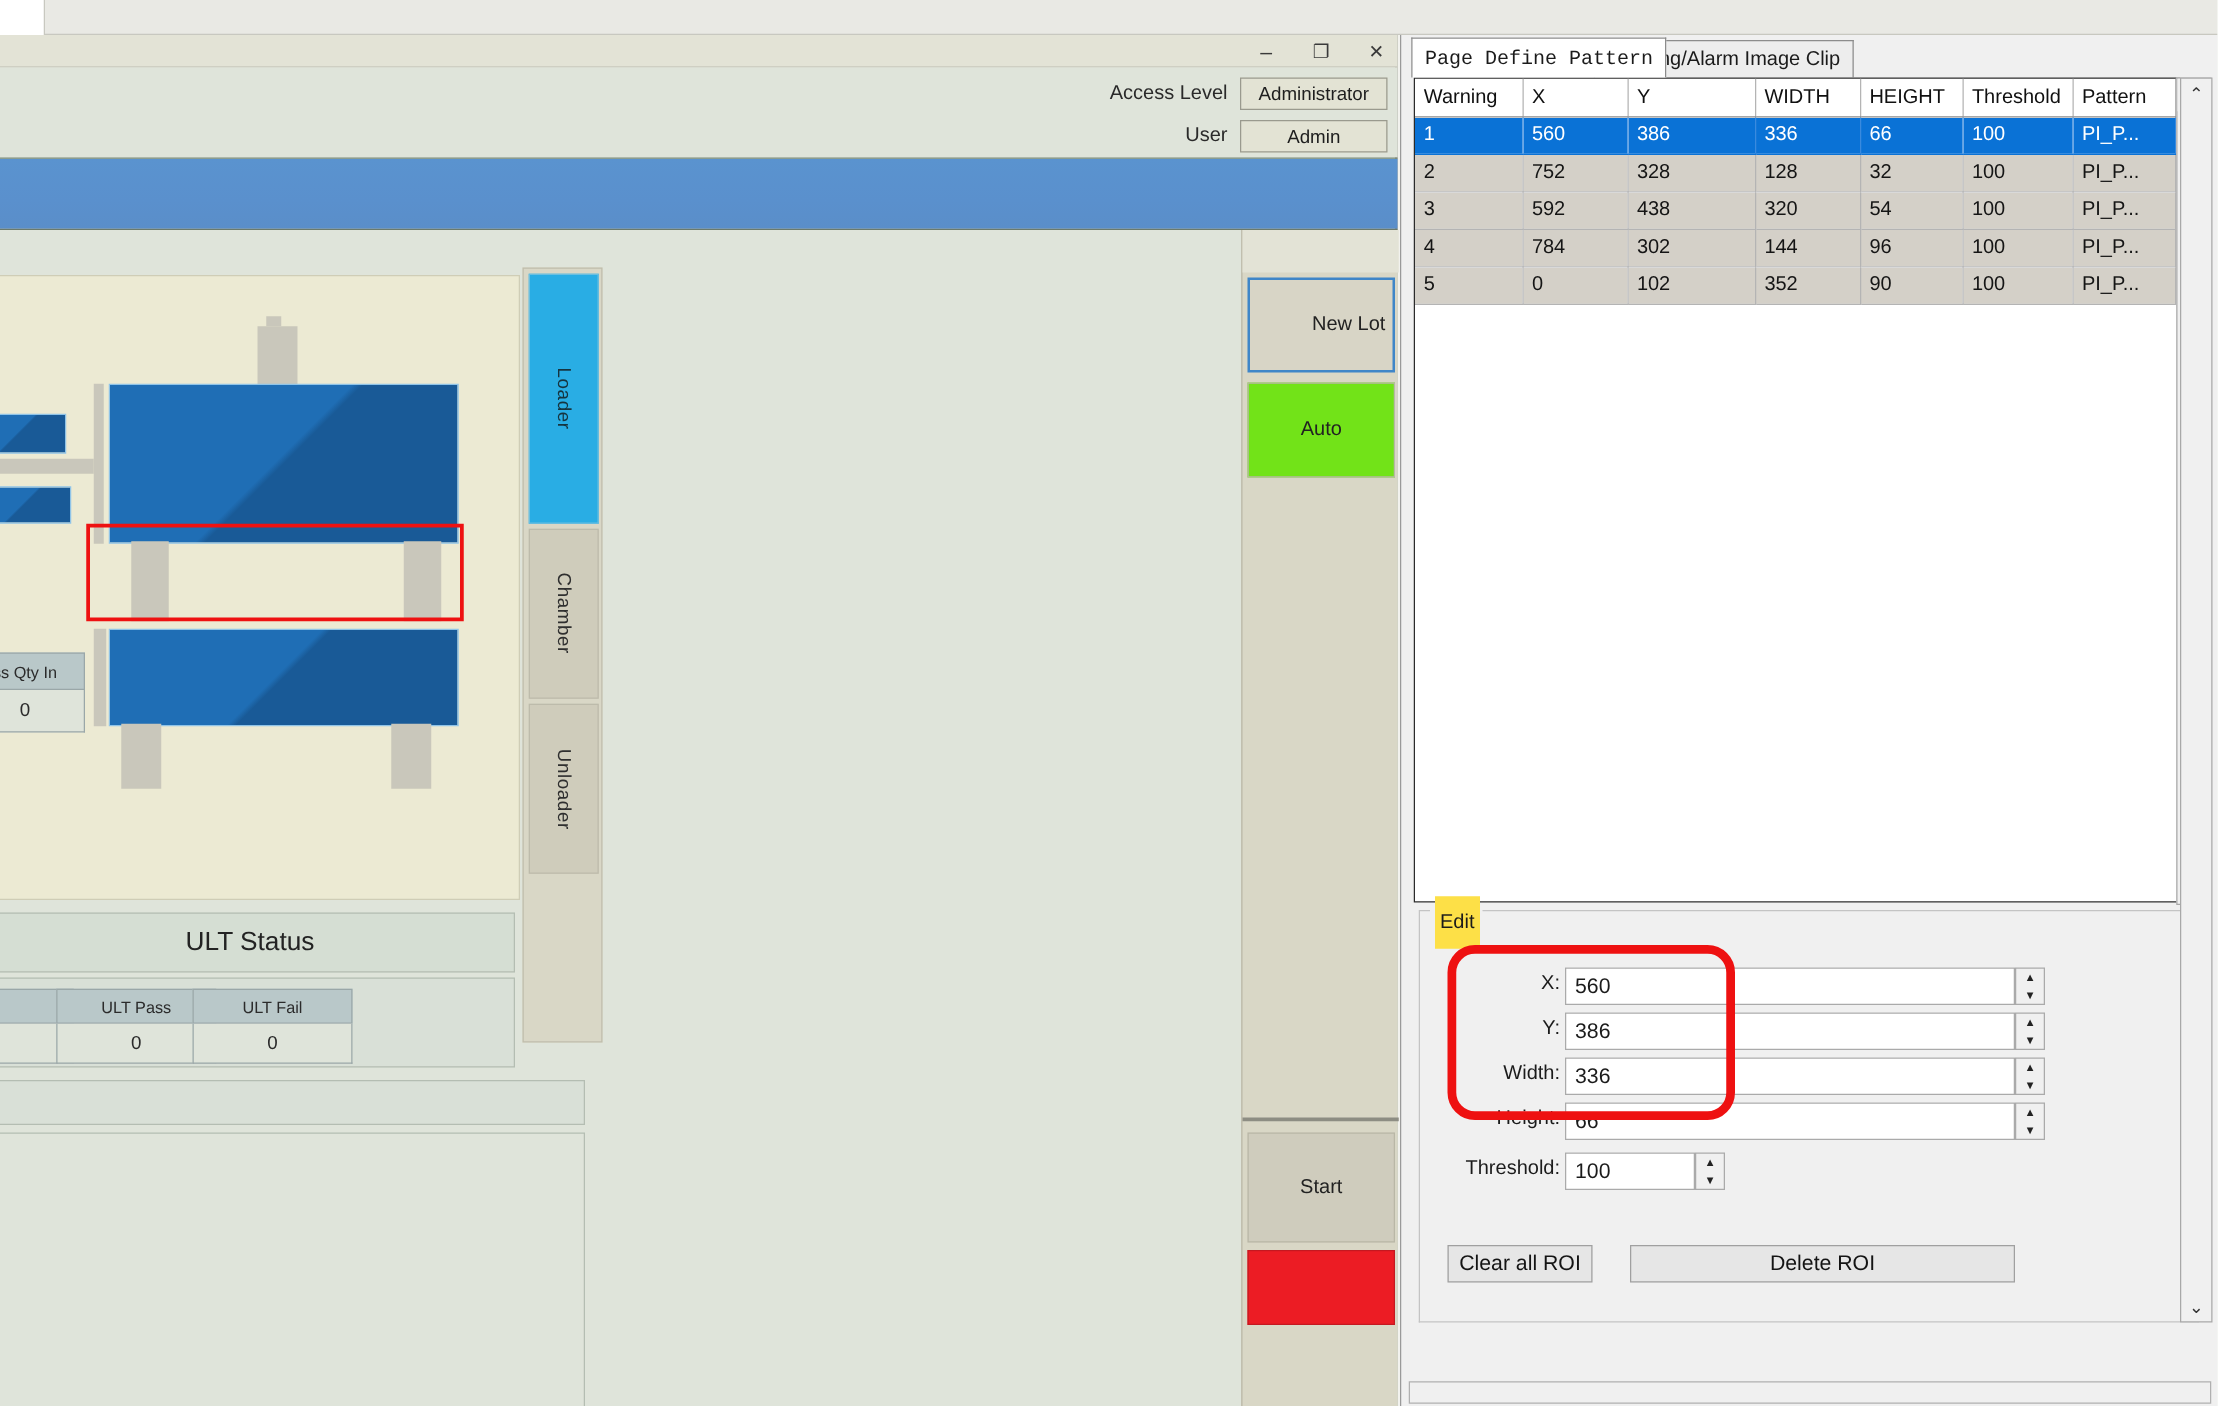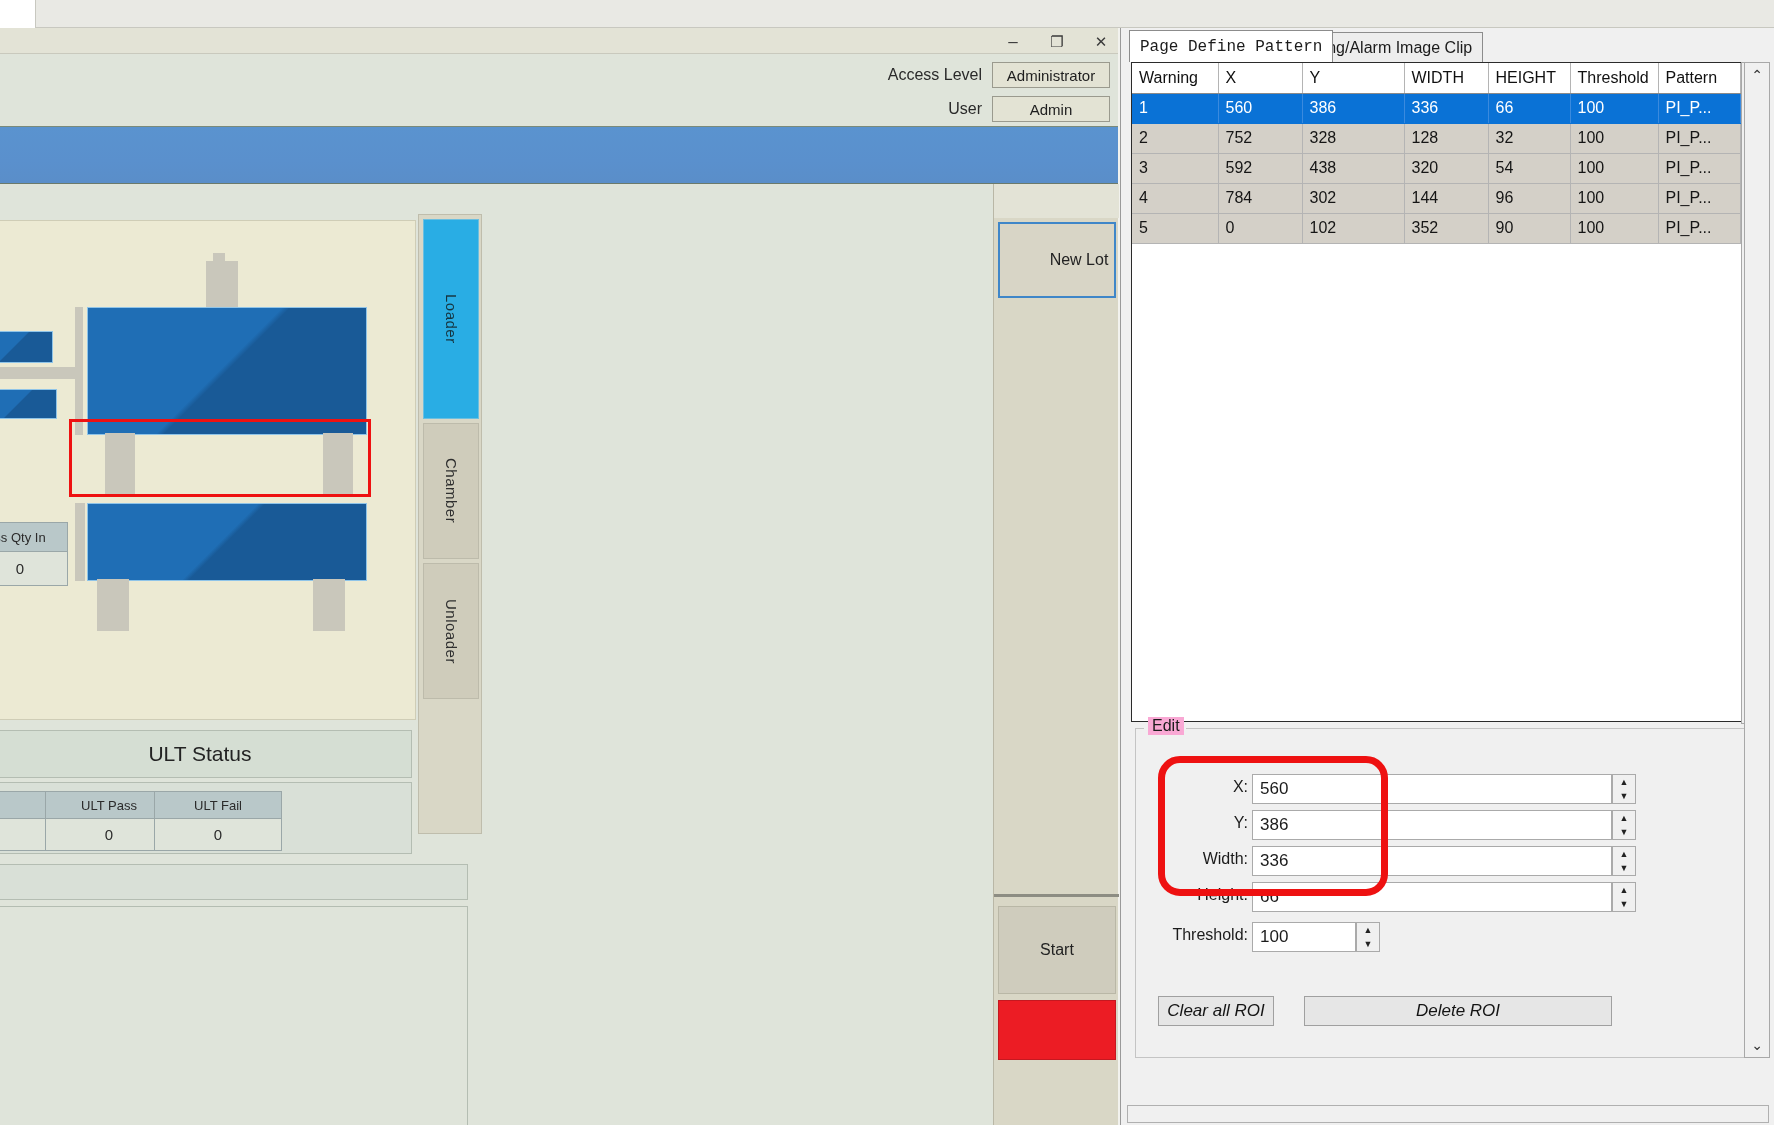--- a/index.html
+++ b/index.html
@@ -172,42 +172,42 @@
   .edit-group {
     position:absolute; left:14px; top:700px; width:624px; height:330px;
     border:1px solid #c4c4c4; border-top:none;
   }
   .edit-group::before {
     content:''; position:absolute; left:0; top:0; width:8px; height:1px; background:#c4c4c4;
   }
   .edit-group::after {
     content:''; position:absolute; left:50px; top:0; right:0; height:1px; background:#c4c4c4;
   }
-  .edit-legend { position:absolute; left:12px; top:-11px; font-size:16px; color:#1b1b1b; background:#f9a8d4; padding:0 4px; }
+  .edit-legend { position:absolute; left:12px; top:-11px; font-size:16px; color:#1b1b1b; background:#fde047; padding:12px 4px; }
 
   .fld-row { position:absolute; left:0; width:624px; height:30px; }
   .fld-lbl-txt { position:absolute; top:4px; font-size:16px; color:#1b1b1b; text-align:right; width:112px; }
   .fld-input {
     position:absolute; left:116px; height:30px; background:#ffffff; border:1px solid #aaaaaa;
     display:flex; align-items:center; padding-left:7px; font-size:17px; color:#1b1b1b;
   }
   .spin {
     position:absolute; width:24px; height:30px; background:#f0f0f0; border:1px solid #aaaaaa;
     display:flex; flex-direction:column;
   }
   .spin span { flex:1; display:flex; align-items:center; justify-content:center; font-size:9px; color:#222; line-height:1; }
 
   .redbox {
     position:absolute; left:22px; top:28px; width:230px; height:140px;
     border:7px solid #ee1111; border-radius:22px; background:transparent; z-index:5; pointer-events:none;
   }
 
   .ebtn {
     position:absolute; height:30px; background:#e6e6e6; border:1px solid #a0a0a0;
-    display:flex; align-items:center; justify-content:center; font-size:17px; color:#141414;font-style:italic;
+    display:flex; align-items:center; justify-content:center; font-size:17px; color:#141414;
   }
   .ebtn.clear { left:22px; top:268px; width:116px; }
   .ebtn.del { left:168px; top:268px; width:308px; }
 
   .panel-scroll { position:absolute; right:4px; top:34px; width:26px; height:996px;
                   background:#f0f0f0; border:1px solid #a8a8a8; }
   .panel-scroll .s-arrow { position:absolute; left:0; width:24px; height:24px;
                            display:flex; align-items:center; justify-content:center;
                            font-size:14px; color:#333; }
   .panel-scroll .s-arrow.up { top:0; }
@@ -299,20 +299,21 @@
           <div class="ult-val">0</div>
         </div>
       </div>
 
       <div class="bottom-panel-a"></div>
       <div class="bottom-panel-b"></div>
 
       <div class="btn-col">
         <div class="btn-col-top-area"></div>
         <div class="mbtn newlot">New Lot</div>
+        <div class="mbtn auto">Auto</div>
         <div class="btn-col-sep"></div>
         <div class="mbtn start">Start</div>
         <div class="mbtn stop"></div>
       </div>
 
     </div>
   </div>
 
   <div class="right-win">
 

